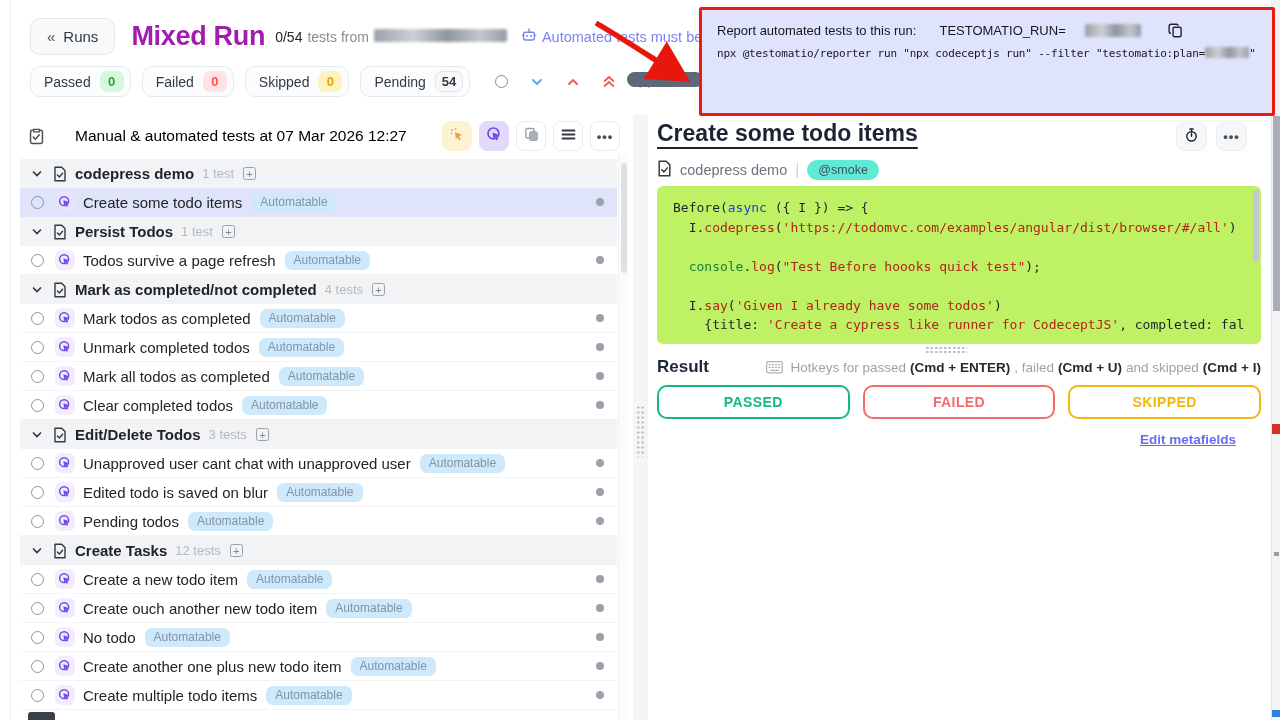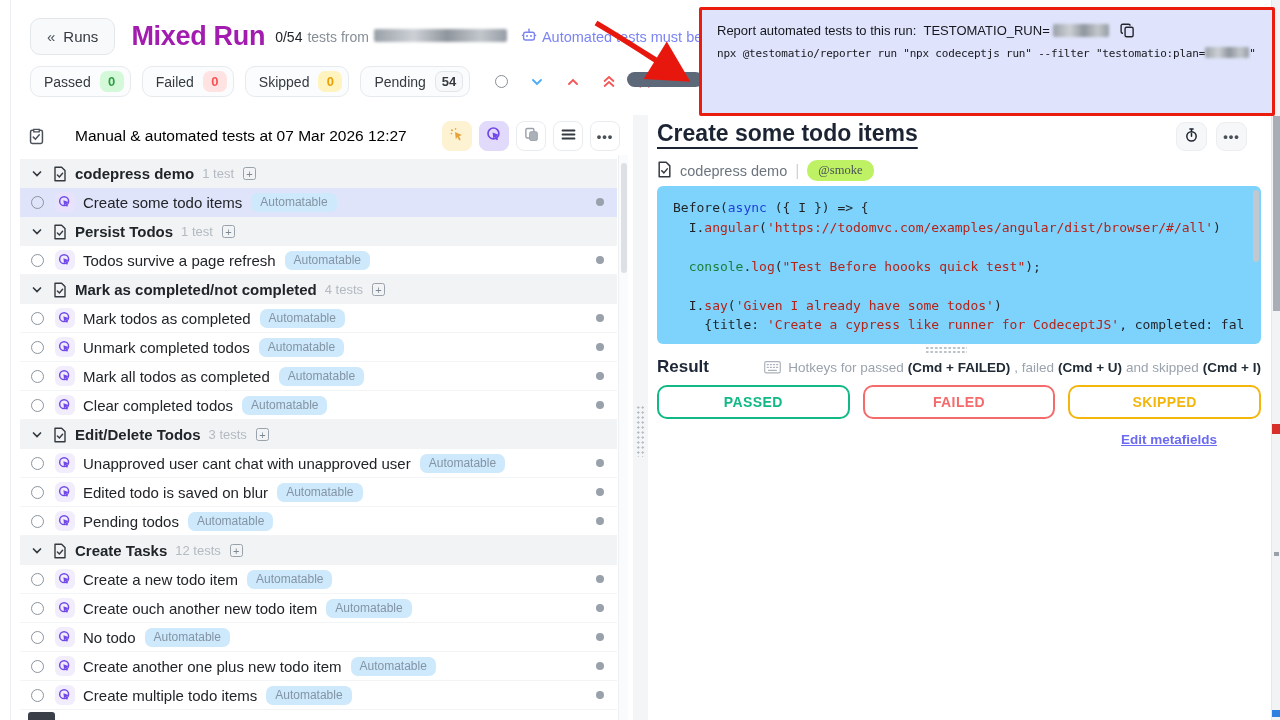--- a/index.html
+++ b/index.html
@@ -67,55 +67,55 @@
      background:radial-gradient(circle, #b6bcc4 1px, transparent 1.3px); background-size:4.5px 5px; }
 
   
   .dt-title { position:absolute; left:657px; top:120px; font-size:23px; font-weight:600; color:#1c2433;
               text-decoration:underline; text-decoration-thickness:2px; text-underline-offset:6px; cursor:text; }
   .dt-actions { position:absolute; left:1176px; top:122px; display:flex; gap:9px; }
   .abtn { width:31px; height:29px; border-radius:9px; background:#f6f7f8; border:1px solid #ebedef;
           display:flex; align-items:center; justify-content:center; cursor:pointer; }
   .dt-meta { position:absolute; left:657px; top:160px; display:flex; align-items:center; gap:8px; font-size:14.5px; color:#6c757d; }
   .dt-meta .sep { color:#ced4da; font-size:16px; }
-  .tag-pill { background:#bef264; color:#495057; font-size:12.5px; padding:3px 11px; border-radius:10px;font-family:Liberation Serif, serif; }
-
-  .code-block { position:absolute; left:657px; top:186px; width:604px; height:158px; background:#7dd3fc;
+  .tag-pill { background:#5eead4; color:#495057; font-size:12.5px; padding:3px 11px; border-radius:10px; }
+
+  .code-block { position:absolute; left:657px; top:186px; width:604px; height:158px; background:#bef264;
                 border-radius:6px; overflow:hidden; padding:12px 0 0 16px; }
   .code-line { font-family:"DejaVu Sans Mono", monospace; font-size:13px; line-height:19.5px; white-space:pre; }
   .tk-p { color:#1f2328; } .tk-k { color:#1f3fd8; } .tk-m { color:#b42318; } .tk-s { color:#b42318; } .tk-g { color:#1a7f37; }
   .code-scroll { position:absolute; right:2px; top:4px; width:6px; height:72px; border-radius:3px; background:#c2c8cf; }
   .code-grip { position:absolute; left:925px; top:346px; width:42px; height:7px;
      background:radial-gradient(circle, #b8bec6 1px, transparent 1.3px); background-size:4.5px 4px; }
 
   .result-row { position:absolute; left:657px; top:357px; width:604px; display:flex; align-items:center; }
   .result-h { font-size:17px; font-weight:700; color:#1d2738; }
   .hotkeys { margin-left:auto; display:flex; align-items:center; gap:4px; font-size:13.5px; color:#9aa3ad; white-space:nowrap; }
   .hotkeys .hk-b { color:#212b36; font-weight:700; }
   .res-btns { position:absolute; left:657px; top:385px; width:604px; display:flex; gap:13px; }
   .res-btn { flex:1; height:34px; background:#fff; border-radius:10px; border:2px solid; font-size:14px; font-weight:700;
              letter-spacing:0.4px; display:flex; align-items:center; justify-content:center; cursor:pointer;
              font-family:"Liberation Sans", sans-serif; }
-  .edit-meta { position:absolute; left:638px; top:430px; width:579px; text-align:right; }
+  .edit-meta { position:absolute; left:657px; top:430px; width:579px; text-align:right; }
   .edit-meta a { color:#6b6af0; font-size:13.5px; font-weight:600; text-decoration:underline; cursor:pointer; }
   .res-msg { position:absolute; left:660px; top:451px; width:576px; height:52px; border:1px solid #d4d9e0; border-radius:9px;
              resize:both; font-family:"Liberation Sans", sans-serif; font-size:14.5px; padding:11px 12px; color:#212529; }
   .res-msg::placeholder { color:#98a2b3; }
 
   
   .page-scroll { position:absolute; right:0; top:0; width:9px; height:720px; background:#f2f3f5; border-left:1px solid #e4e6e9; }
   .ps-thumb { position:absolute; left:1px; top:116px; width:7px; height:195px; background:#a9aeb6; }
   .ps-red { position:absolute; left:0; top:424px; width:9px; height:10px; background:#d7302a; }
   .ps-dot { position:absolute; left:2px; top:552px; width:5px; height:4px; background:#9aa0a8; }
   .ps-blue { position:absolute; left:0; top:710px; width:9px; height:7px; background:#2f7fe0; }
 
   
   .callout { position:absolute; left:699px; top:7px; width:576px; height:109px; background:#dfe3fb;
              border:3px solid #ea1c0d; border-radius:2px; padding:13px 0 0 15px; z-index:40; }
-  .co-line { display:flex; align-items:center; gap:7px; font-size:13px; color:#16181d; margin-bottom:9px; }
+  .co-line { display:flex; align-items:center; gap:23px; font-size:13px; color:#16181d; margin-bottom:9px; }
   .co-mono { font-family:"DejaVu Sans Mono", monospace; font-size:11px; letter-spacing:-0.2px; white-space:nowrap; color:#16181d; }
   .copy-ic { display:inline-flex; cursor:pointer; margin-left:4px; }
   .arrow-svg { position:absolute; left:0; top:0; width:1280px; height:720px; pointer-events:none; z-index:50; }
   .corner-chip { position:absolute; left:28px; top:712px; width:27px; height:8px; border-radius:3px 3px 0 0; background:#3b4048; }
 </style>
 </head>
 <body>
 
 <div class="app">
   <div class="left-edge"></div>
@@ -523,40 +523,40 @@
         </svg>
     </span>
     <span>codepress demo</span>
     <span class="sep">|</span>
     <span class="tag-pill">@smoke</span>
   </div>
 
   <div class="code-block" id="code-block">
     <div class="code-scroll"></div>
   <div class="code-line"><span class="tk-p">Before(</span><span class="tk-k">async</span><span class="tk-p"> ({ I }) =&gt; {</span></div>
-      <div class="code-line"><span class="tk-p">  I.</span><span class="tk-m">angular</span><span class="tk-p">(</span><span class="tk-s">'https://todomvc.com/examples/angular/dist/browser/#/all'</span><span class="tk-p">)</span></div>
+      <div class="code-line"><span class="tk-p">  I.</span><span class="tk-m">codepress</span><span class="tk-p">(</span><span class="tk-s">'https://todomvc.com/examples/angular/dist/browser/#/all'</span><span class="tk-p">)</span></div>
       <div class="code-line">&nbsp;</div>
       <div class="code-line"><span class="tk-p">  </span><span class="tk-g">console</span><span class="tk-p">.</span><span class="tk-m">log</span><span class="tk-p">(</span><span class="tk-s">"Test Before hoooks quick test"</span><span class="tk-p">);</span></div>
       <div class="code-line">&nbsp;</div>
       <div class="code-line"><span class="tk-p">  I.</span><span class="tk-m">say</span><span class="tk-p">(</span><span class="tk-s">'Given I already have some todos'</span><span class="tk-p">)</span></div>
       <div class="code-line"><span class="tk-p">    {title: </span><span class="tk-s">'Create a cypress like runner for CodeceptJS'</span><span class="tk-p">, completed: fal</span></div>
     </div>
   <div class="code-grip"></div>
 
   <div class="result-row">
     <span class="result-h">Result</span>
     <span class="hotkeys" id="hotkeys">
       <span style="display:inline-flex;margin-right:3px;">
         <svg width="17" height="13" viewBox="0 0 17 13">
             <rect x="0.7" y="0.7" width="15.6" height="11.2" rx="1.6" fill="none" stroke="#aab2bb" stroke-width="1.2"></rect>
             <path d="M3.2 3.6 h1.2 M6.3 3.6 h1.2 M9.4 3.6 h1.2 M12.5 3.6 h1.2 M3.2 6.3 h1.2 M6.3 6.3 h1.2 M9.4 6.3 h1.2 M12.5 6.3 h1.2 M4.6 9.4 h7.8" stroke="#aab2bb" stroke-width="1.2" stroke-linecap="round"></path>
           </svg>
       </span>
     <span>Hotkeys for passed </span>
-        <span class="hk-b">(Cmd + FAILED)</span>
+        <span class="hk-b">(Cmd + ENTER)</span>
         <span> , failed </span>
         <span class="hk-b">(Cmd + U)</span>
         <span> and skipped </span>
         <span class="hk-b">(Cmd + I)</span>
       </span>
   </div>
   <div class="res-btns" id="res-btns">
       <button class="res-btn" style="border-color: rgb(18, 184, 134); color: rgb(18, 184, 134);">PASSED</button>
       <button class="res-btn" style="border-color: rgb(245, 107, 107); color: rgb(245, 107, 107);">FAILED</button>
       <button class="res-btn" style="border-color: rgb(242, 182, 12); color: rgb(242, 182, 12);">SKIPPED</button>

